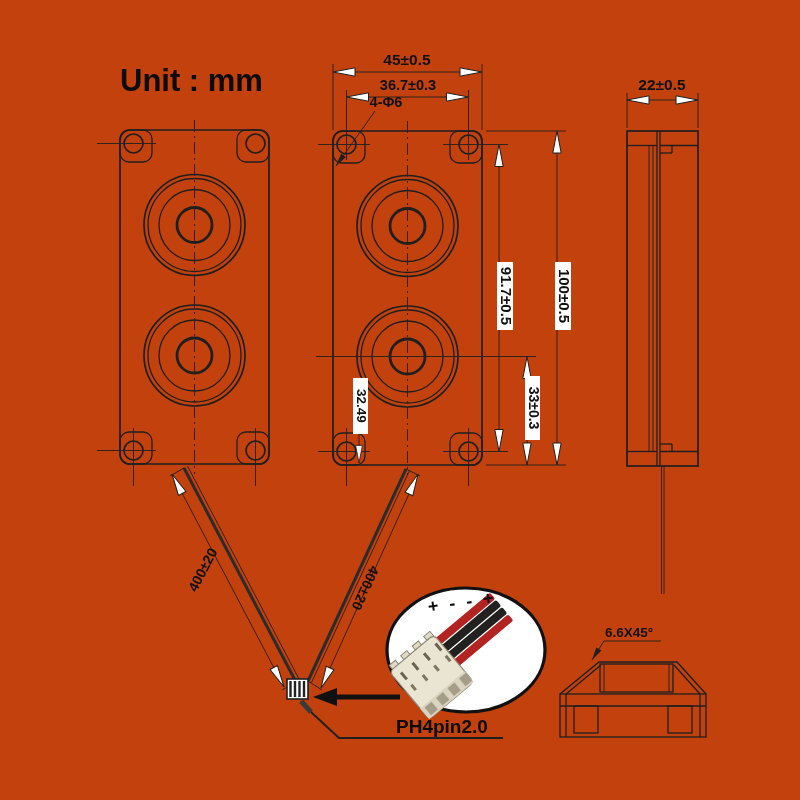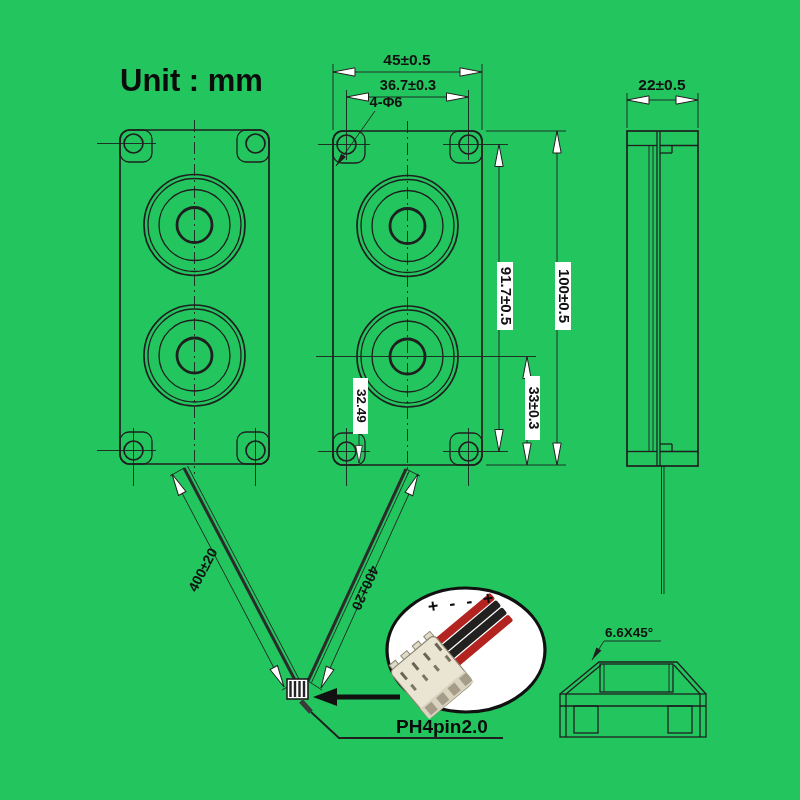--- a/index.html
+++ b/index.html
@@ -1,16 +1,16 @@
 <!DOCTYPE html>
 <html><head>
 <meta charset="utf-8">
 <style>
   html,body{margin:0;padding:0;background:#ffffff;}
-  .stage{width:800px;height:800px;position:relative;background:#22c55e;overflow:hidden;}
+  .stage{width:800px;height:800px;position:relative;background:#c2410c;overflow:hidden;}
   svg{font-family:"Liberation Sans","DejaVu Sans",sans-serif;}
   .ln{stroke:#1f1f1f;stroke-width:1.3;fill:none;}
   .ln2{stroke:#1f1f1f;stroke-width:1.7;fill:none;}
   .bold-ring{stroke:#1f1f1f;stroke-width:2.8;fill:none;}
   .thin{stroke:#1f1f1f;stroke-width:0.9;fill:none;}
   .cl{stroke:#1f1f1f;stroke-width:0.9;fill:none;stroke-dasharray:12 4 2 4;}
   .dimtxt{font-weight:bold;fill:#111;}
   .arrO{fill:#ffffff;stroke:#1f1f1f;stroke-width:1;}
   .arrF{fill:#1f1f1f;stroke:none;}
   .wireL{stroke:#2b2b2b;}

